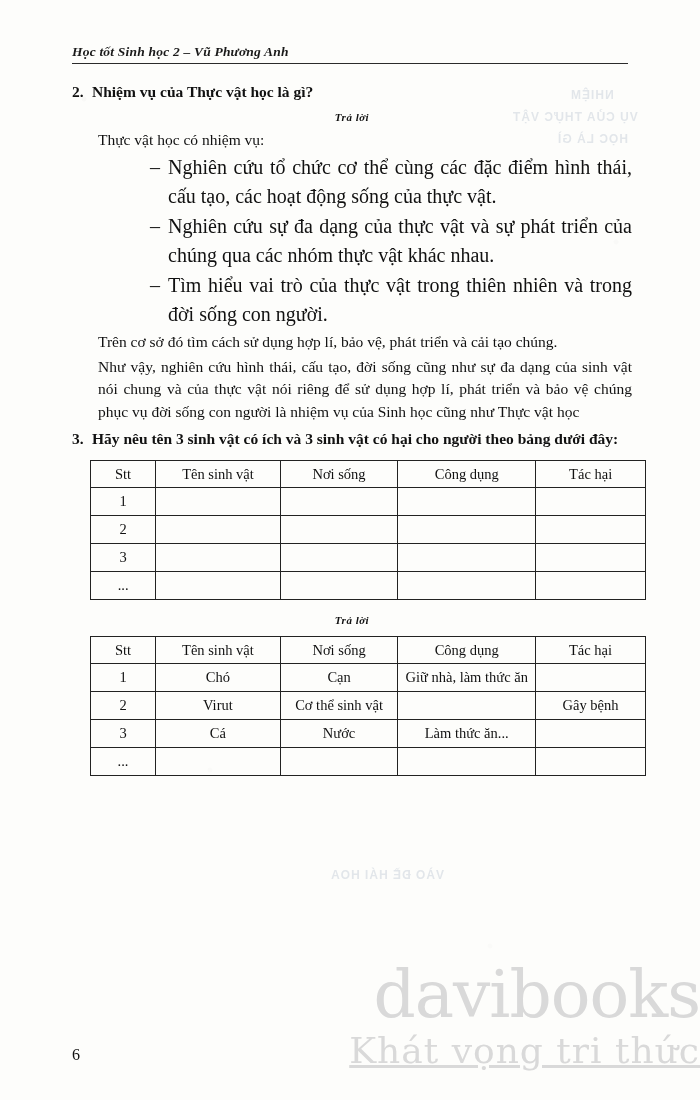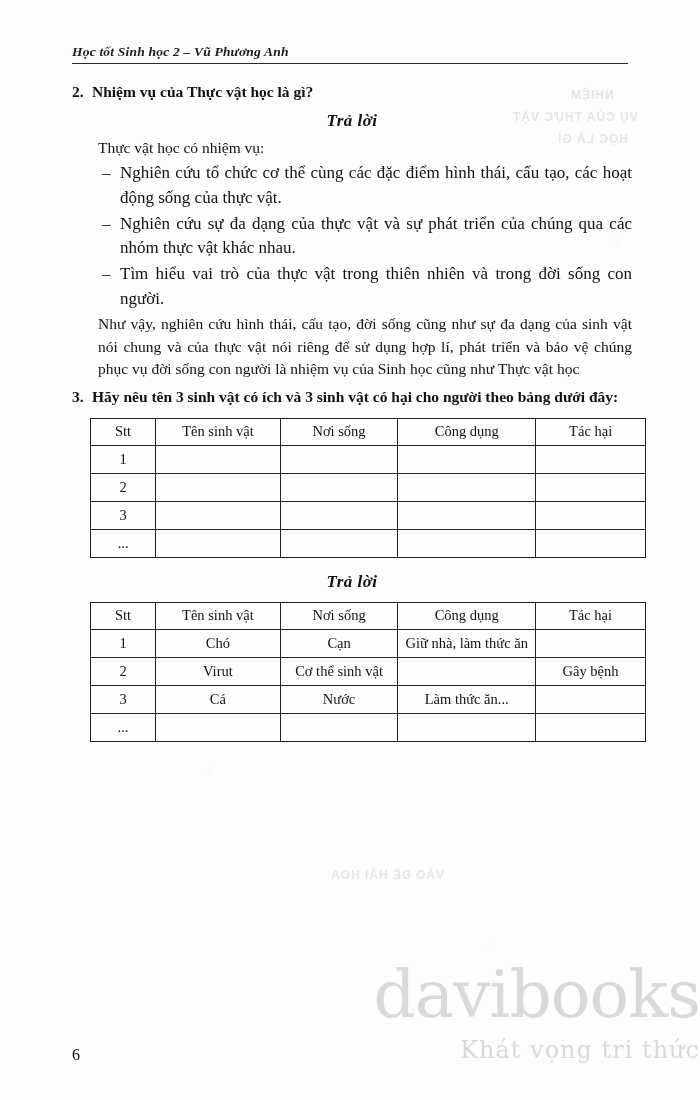--- a/index.html
+++ b/index.html
@@ -70,44 +70,45 @@
     flex: none;
   }
   .q .qtext {
     flex: 1;
   }
 
   .answer-label {
     text-align: center;
     font-style: italic;
     font-weight: bold;
-    font-size: 17px;
+    font-size: 11px;
     font-family: "Liberation Serif", serif;
     margin: 4px 0 6px 0;
     letter-spacing: 0.5px;
   }
 
   .para {
     font-size: 15.5px;
     line-height: 1.45;
     margin: 0 0 2px 26px;
     text-align: justify;
   }
 
   ul.dashes {
     list-style: none;
     margin: 2px 0 2px 0;
     padding: 0 0 0 48px;
   }
   ul.dashes li {
     position: relative;
-    font-size: 17px;
+    font-size: 20px;
     line-height: 1.45;
     margin-bottom: 1px;
     text-align: justify;
+    margin-left: 48px;
   }
   ul.dashes li::before {
     content: "–";
     position: absolute;
     left: -18px;
     top: 0;
   }
 
   
   table.grid {
@@ -147,23 +148,24 @@
     user-select: none;
   }
   .watermark .wm-main {
     font-family: "DejaVu Serif", serif;
     font-size: 66px;
     line-height: 1;
     letter-spacing: -1px;
   }
   .watermark .wm-sub {
     font-family: "DejaVu Serif", serif;
-    font-size: 24px;
-    margin-top: 8px;
+    font-size: 36px;
+    margin-top: 2px;
     letter-spacing: 1px;
+    text-decoration: underline;
   }
 
   .folio {
     position: absolute;
     left: 72px;
     top: 1046px;
     font-size: 16px;
     font-family: "Liberation Serif", serif;
     color: #111;
   }
@@ -207,20 +209,21 @@
     <div class="answer-label">Trả lời</div>
 
     <p class="para">Thực vật học có nhiệm vụ:</p>
 
     <ul class="dashes">
       <li>Nghiên cứu tổ chức cơ thể cùng các đặc điểm hình thái, cấu tạo, các hoạt động sống của thực vật.</li>
       <li>Nghiên cứu sự đa dạng của thực vật và sự phát triển của chúng qua các nhóm thực vật khác nhau.</li>
       <li>Tìm hiểu vai trò của thực vật trong thiên nhiên và trong đời sống con người.</li>
     </ul>
 
+    <p class="para">Trên cơ sở đó tìm cách sử dụng hợp lí, bảo vệ, phát triển và cải tạo chúng.</p>
     <p class="para">Như vậy, nghiên cứu hình thái, cấu tạo, đời sống cũng như sự đa dạng của sinh vật nói chung và của thực vật nói riêng để sử dụng hợp lí, phát triển và bảo vệ chúng phục vụ đời sống con người là nhiệm vụ của Sinh học cũng như Thực vật học</p>
 
     <div class="q" style="margin-top:6px">
       <span class="num">3.</span>
       <span class="qtext">Hãy nêu tên 3 sinh vật có ích và 3 sinh vật có hại cho người theo bảng dưới đây:</span>
     </div>
 
     <table class="grid blank">
       <thead>
         <tr>

